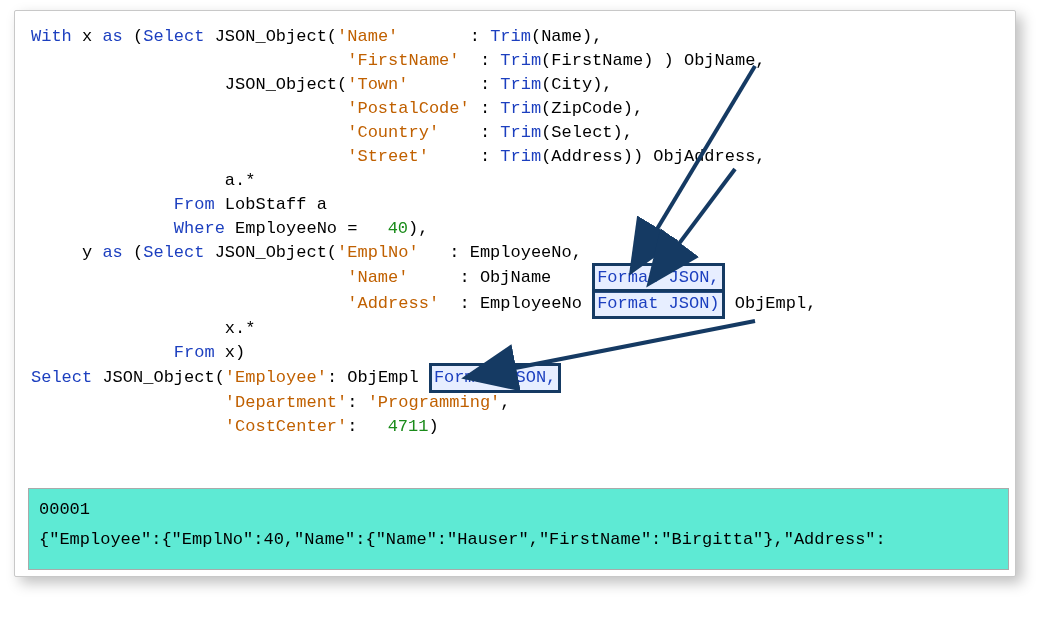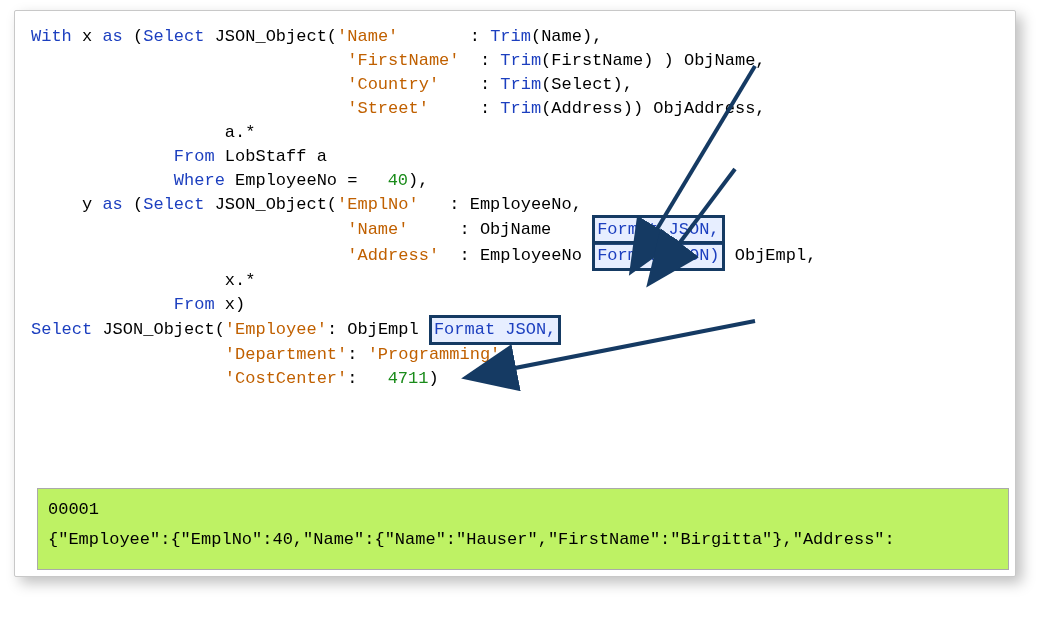--- a/index.html
+++ b/index.html
@@ -41,26 +41,26 @@
     font-family: "Consolas", "Courier New", monospace;
     color: #000000;
     padding-left: 16px;
   }
   .kw   { color: #1c3fbf; text-align: right; }  
   .str  { color: #c06000; text-align: right; }  
   .num  { color: #1a8b1a; margin-left: 20px; }  
   .txt  { color: #000000; }
   .output-area {
     position: absolute;
-    left: 22px;
+    left: 13px;
     right: 6px;
     bottom: 6px;
     height: 82px;
     border: 1px solid #aaaaaa;
-    background: #bef264;
+    background: #5eead4;
     box-sizing: border-box;
     padding: 6px 10px;
     overflow: hidden;
   }
   .outline1, .outline2 {
     font-size: 17px;
     line-height: 30px;
     font-family: "Consolas", "Courier New", monospace;
     color: #000000;
     white-space: nowrap;
@@ -81,20 +81,22 @@
 </head>
 <body>
 
 <div class="stage">
   <div class="card">
 
     <div class="code-area" id="code-area">
 
     <div class="line"><span class="kw">With</span><span class="txt"> x </span><span class="kw">as</span><span class="txt"> (</span><span class="kw">Select</span><span class="txt"> JSON_Object(</span><span class="str">'Name'</span><span class="txt">       : </span><span class="kw">Trim</span><span class="txt">(Name),</span></div>
         <div class="line"><span class="txt">                               </span><span class="str">'FirstName'</span><span class="txt">  : </span><span class="kw">Trim</span><span class="txt">(FirstName) ) ObjName,</span></div>
+        <div class="line"><span class="txt">                   JSON_Object(</span><span class="str">'Town'</span><span class="txt">       : </span><span class="kw">Trim</span><span class="txt">(City),</span></div>
+        <div class="line"><span class="txt">                               </span><span class="str">'PostalCode'</span><span class="txt"> : </span><span class="kw">Trim</span><span class="txt">(ZipCode),</span></div>
         <div class="line"><span class="txt">                               </span><span class="str">'Country'</span><span class="txt">    : </span><span class="kw">Trim</span><span class="txt">(Select),</span></div>
         <div class="line"><span class="txt">                               </span><span class="str">'Street'</span><span class="txt">     : </span><span class="kw">Trim</span><span class="txt">(Address)) ObjAddress,</span></div>
         <div class="line"><span class="txt">                   a.*</span></div>
         <div class="line"><span class="txt">              </span><span class="kw">From</span><span class="txt"> LobStaff a</span></div>
         <div class="line"><span class="txt">              </span><span class="kw">Where</span><span class="txt"> EmployeeNo = </span><span class="num">40</span><span class="txt">),</span></div>
         <div class="line"><span class="txt">     y </span><span class="kw">as</span><span class="txt"> (</span><span class="kw">Select</span><span class="txt"> JSON_Object(</span><span class="str">'EmplNo'</span><span class="txt">   : EmployeeNo,</span></div>
         <div class="line"><span class="txt">                               </span><span class="str">'Name'</span><span class="txt">     : ObjName    </span><span class="box"><span class="kw">Format JSON,</span></span></div>
         <div class="line"><span class="txt">                               </span><span class="str">'Address'</span><span class="txt">  : EmployeeNo </span><span class="box"><span class="kw">Format JSON)</span></span><span class="txt"> ObjEmpl,</span></div>
         <div class="line"><span class="txt">                   x.*</span></div>
         <div class="line"><span class="txt">              </span><span class="kw">From</span><span class="txt"> x)</span></div>

